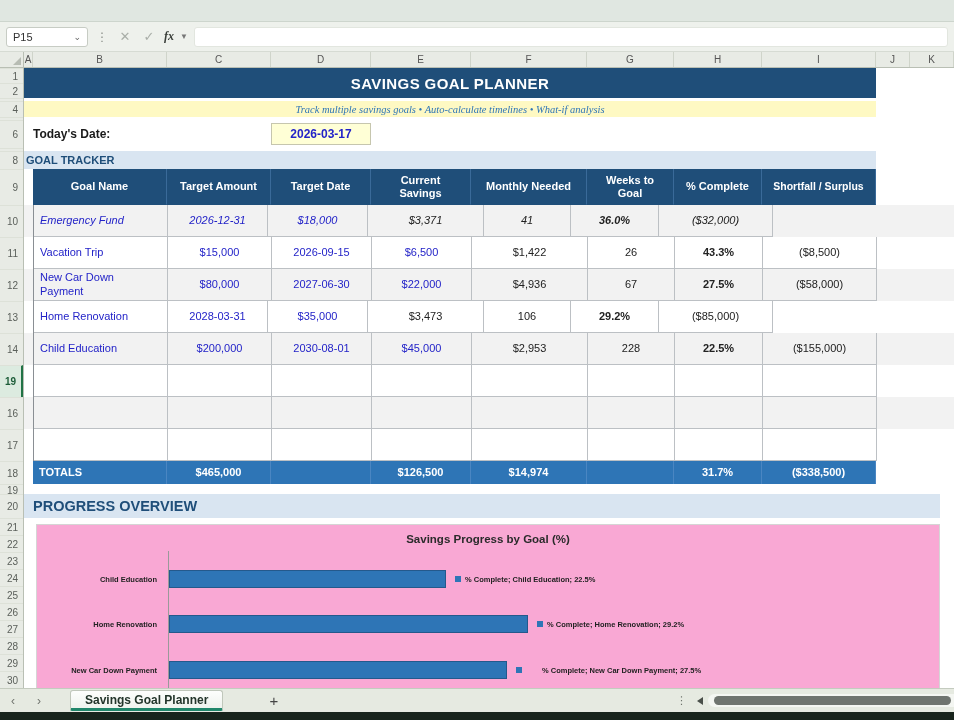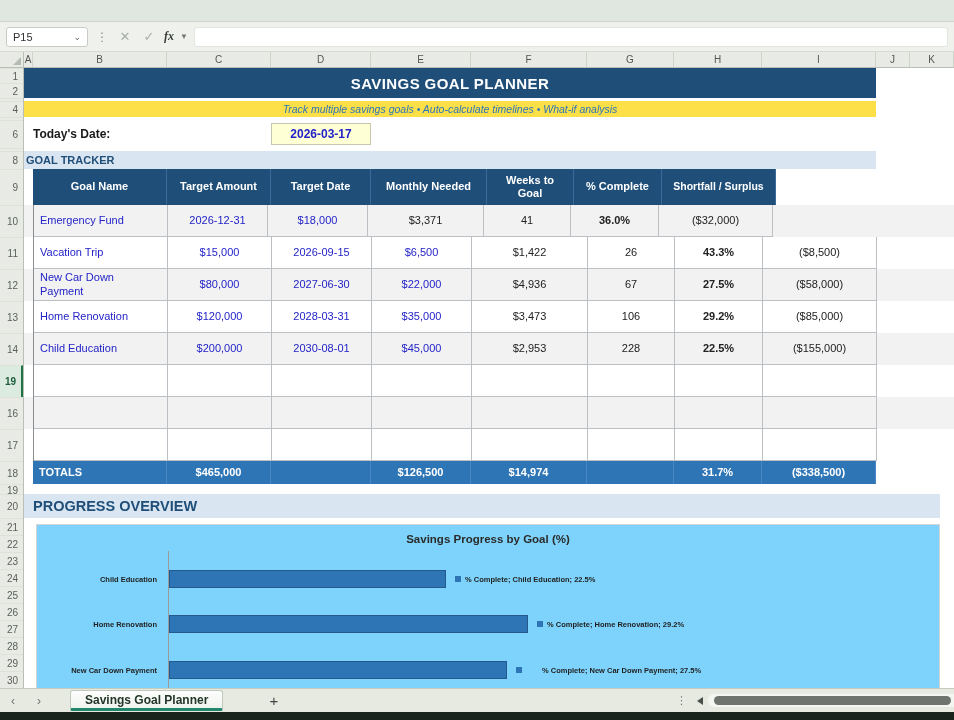--- a/index.html
+++ b/index.html
@@ -36,22 +36,22 @@
   .numcol { width:24px; background:#e8ebe5; border-right:1px solid #b9bfb4;
             font-size:10px; color:#5a5f5a; display:flex; flex-direction:column; flex:none; }
   .numcell { flex:1; display:flex; align-items:center; justify-content:flex-end;
              padding-right:5px; border-top:1px solid #dde1d8; }
   .numcell.active15 { background:#dcebe0; border-right:2px solid #217346; color:#1c5c38; font-weight:bold; }
   .rowcontent { flex:1; position:relative; background:#fff; overflow:hidden; }
 
   .banner { background:#1F4E79; color:#fff; font-weight:bold; font-size:15px;
             letter-spacing:.4px; display:flex; align-items:center; justify-content:center;
             height:100%; width:852px; }
-  .subtitle-band { background:#fde047; color:#2E75B6; font-style:italic; font-size:10.5px;
-                   display:flex; align-items:center; justify-content:center; height:100%; width:852px; }
+  .subtitle-band { background:#fef9c3; color:#2E75B6; font-style:italic; font-size:10.5px;
+                   display:flex; align-items:center; justify-content:center; height:100%; width:852px;font-family:Liberation Serif, serif; }
   .date-label { position:absolute; left:9px; top:50%; transform:translateY(-50%);
                 font-weight:bold; font-size:12px; color:#1a1a1a; }
   .date-cell { position:absolute; left:247px; top:3px; width:100px; height:22px;
                background:#FFFFD6; border:1px solid #c6c6ae; display:flex; align-items:center;
                justify-content:center; font-weight:bold; font-size:12px; color:#2323C8; }
   .tracker-band { background:#D9E5F1; color:#1F4E79; font-weight:bold; font-size:11px;
                   display:flex; align-items:center; padding-left:2px; height:100%; width:852px; }
   .progress-band { background:#D9E5F1; color:#1F4E79; font-weight:bold; font-size:14.5px;
                    display:flex; align-items:center; padding-left:9px; height:100%; width:916px; }
 
@@ -65,21 +65,21 @@
              padding:0 4px; color:#222; line-height:1.2; }
   .td-first { justify-content:flex-start; text-align:left; padding:0 24px 0 6px; }
   .td-blue { color:#2323C8; }
   .td-bold { font-weight:bold; }
   .tbl-left-border { border-left:1px solid #8a8f94; }
   .totals-row .td-cell { background:#2E75B6; color:#fff; font-weight:bold;
                          border-right:1px solid #4a86c2; border-bottom:none; }
 
   
   .chart-box { position:absolute; left:12px; top:6px; width:904px; height:176px;
-               background:#7dd3fc; border:1px solid #d5d5d5;text-decoration:underline; }
+               background:#f9a8d4; border:1px solid #d5d5d5;text-decoration:underline; }
   .chart-title { position:absolute; top:8px; left:0; width:100%; text-align:center;
                  font-weight:bold; font-size:11.5px; color:#2b2b2b; }
   .chart-axis { position:absolute; left:131px; top:26px; bottom:0; width:1px; background:#9a9a9a; }
   .cat-label { position:absolute; width:122px; right:auto; left:4px; text-align:right;
                font-size:7.5px; font-weight:bold; color:#222; height:18px;
                display:flex; align-items:center; justify-content:flex-end; padding-right:6px; }
   .bar { position:absolute; left:132px; height:18px; background:#2E75B6; border:1px solid #24598c; }
   .dlabel { position:absolute; height:18px; display:flex; align-items:center; gap:4px;
             font-size:7.5px; font-weight:bold; color:#222; white-space:nowrap; }
   .dlabel .sq { width:6px; height:6px; background:#2E75B6; flex:none; }
@@ -193,32 +193,33 @@
         </div>
         <div class="sheet-row" style="height: 36px;">
           <div class="numcol">
             <div class="numcell">9</div>
           </div>
           <div class="rowcontent">
             <div class="tbl-row">
               <div class="th-cell" style="width: 134px;">Goal Name</div>
               <div class="th-cell" style="width: 104px;">Target Amount</div>
               <div class="th-cell" style="width: 100px;">Target Date</div>
+              <div class="th-cell" style="width: 100px;">Current Savings</div>
               <div class="th-cell" style="width: 116px;">Monthly Needed</div>
               <div class="th-cell" style="width: 87px;">Weeks to Goal</div>
               <div class="th-cell" style="width: 88px;">% Complete</div>
               <div class="th-cell" style="width: 114px;">Shortfall / Surplus</div>
             </div>
           </div>
         </div>
         <div class="sheet-row" style="height: 32px;">
           <div class="numcol">
             <div class="numcell">10</div>
           </div>
-          <div class="rowcontent" style="background: rgb(242, 242, 242);">
+          <div class="rowcontent" style="background: rgb(242, 242, 242); font-style: italic;">
             <div class="tbl-row tbl-left-border">
               <div class="td-cell td-first td-blue" style="width: 134px;">Emergency Fund</div>
               <div class="td-cell td-blue" style="width: 100px;">2026-12-31</div>
               <div class="td-cell td-blue" style="width: 100px;">$18,000</div>
               <div class="td-cell" style="width: 116px;">$3,371</div>
               <div class="td-cell" style="width: 87px;">41</div>
               <div class="td-cell td-bold" style="width: 88px;">36.0%</div>
               <div class="td-cell" style="width: 114px;">($32,000)</div>
             </div>
           </div>
@@ -257,21 +258,20 @@
             </div>
           </div>
         </div>
         <div class="sheet-row" style="height: 32px;">
           <div class="numcol">
             <div class="numcell">13</div>
           </div>
           <div class="rowcontent">
             <div class="tbl-row tbl-left-border">
               <div class="td-cell td-first td-blue" style="width: 134px;">Home Renovation</div>
-              <div class="td-cell td-blue" style="width: 104px;">$120,000</div>
               <div class="td-cell td-blue" style="width: 100px;">2028-03-31</div>
               <div class="td-cell td-blue" style="width: 100px;">$35,000</div>
               <div class="td-cell" style="width: 116px;">$3,473</div>
               <div class="td-cell" style="width: 87px;">106</div>
               <div class="td-cell td-bold" style="width: 88px;">29.2%</div>
               <div class="td-cell" style="width: 114px;">($85,000)</div>
             </div>
           </div>
         </div>
         <div class="sheet-row" style="height: 32px;">

